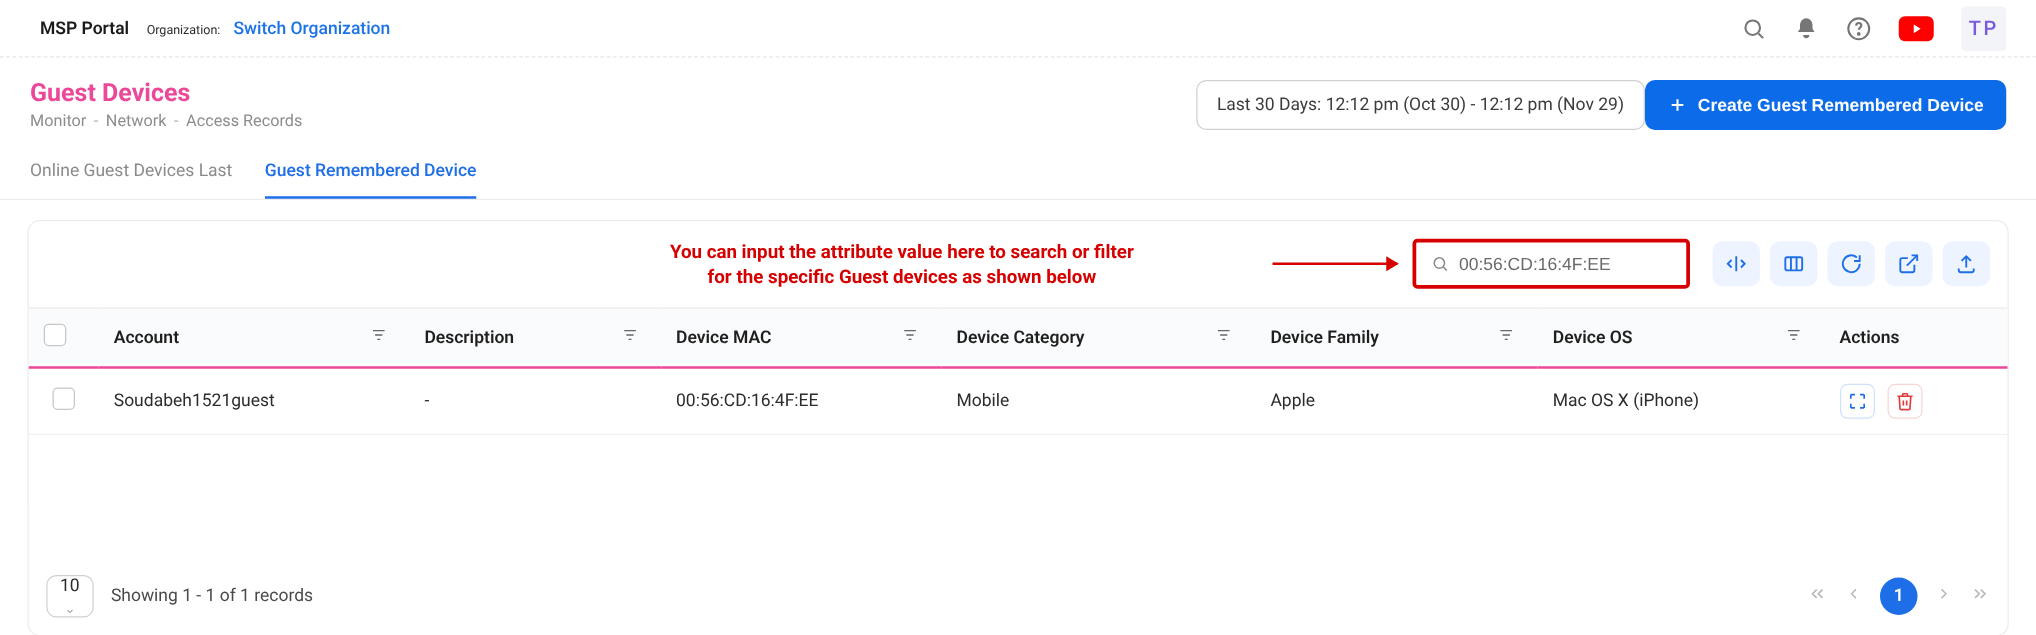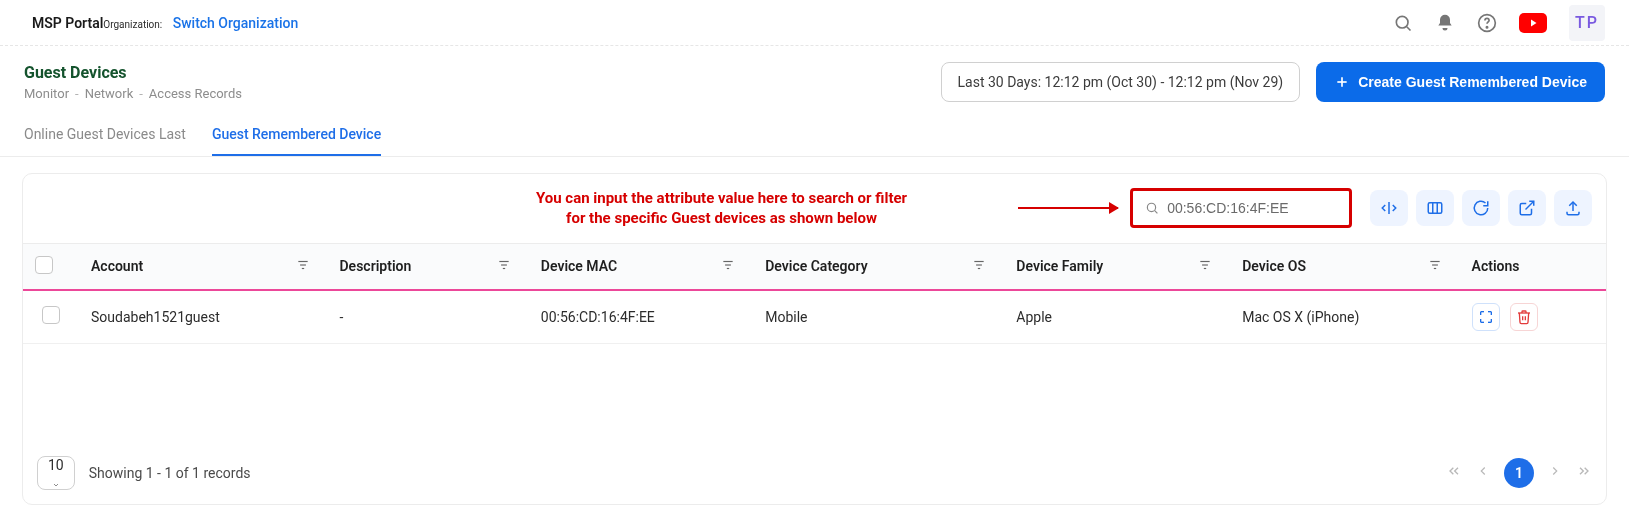--- a/index.html
+++ b/index.html
@@ -11,38 +11,38 @@
     width: 1629px;
   }
 
   
   .topbar {
     display: flex; align-items: center; height: 46px;
     padding: 0 24px 0 32px;
     border-bottom: 1px dashed #e6e6e6;
     justify-content: space-between;
   }
-  .topbar-left { display: flex; align-items: flex-start; gap: 0; }
+  .topbar-left { display: flex; align-items: flex-start; gap: 14px; }
   .portal-name { font-weight: 600; font-size: 14px; color: #1a1a1a; }
   .org-label { font-size: 10px; color: #2c2c2c; }
   .switch-org { color: #1a73e8; cursor: pointer; font-weight: 500; }
 
   .topbar-right { display: flex; align-items: center; gap: 22px; }
   .tb-icon { width: 20px; height: 20px; display:flex; align-items:center; justify-content:center; color:#767676; }
   .tb-youtube { width:28px; height:20px; background:#ff0000; border-radius:5px; display:flex; align-items:center; justify-content:center; }
   .tb-youtube svg { fill:#fff; }
   .tb-avatar { width:36px; height:36px; background:#f3f4f8; border-radius:4px; display:flex; align-items:center; justify-content:center; color:#7a5ae0; font-weight:500; letter-spacing:2px; font-size:16px;}
 
   
   .page-head {
     display:flex; align-items:center; justify-content:space-between;
     padding: 16px 24px 10px 24px;
   }
   .page-title-wrap { display:flex; flex-direction:column; gap:4px;}
-  .page-title { font-size:16px; font-weight:700; color:#14532d; }
+  .page-title { font-size:20px; font-weight:700; color:#ec4899; }
   .breadcrumb { color:#8d8d8d; font-size:13px; display:flex; gap:6px; align-items:center;}
   .breadcrumb .sep { color:#b0b0b0; }
   .breadcrumb .crumb { color:#8d8d8d; }
 
   .date-picker {
     border:1px solid #d0d0d0; border-radius:8px; height:40px;
     padding:0 16px; display:flex; align-items:center; color:#3c3c3c; font-size:14px;
     background:#fff; cursor:pointer;
   }
 
@@ -138,21 +138,21 @@
   .page-size svg { stroke:#555; }
   .records-text { color:#4a4a4a; }
 
   .pager { display:flex; align-items:center; gap:14px; }
   .pager .nav { color:#b8b8b8; cursor:pointer; }
   .pager .page-num {
     width:30px; height:30px; border-radius:50%; background:#1e6ee8; color:#fff;
     display:flex; align-items:center; justify-content:center; font-weight:600;
   }
 
-  .head-right { display:flex; gap:16px; align-items:flex-start; }
+  .head-right { display:flex; gap:0; align-items:flex-start; }
 </style>
 </head>
 <body>
 
 <div class="topbar">
   <div class="topbar-left">
     <span class="portal-name">MSP Portal</span>
     <span>
       <span class="org-label">Organization:</span>
       <span>&nbsp;</span>

